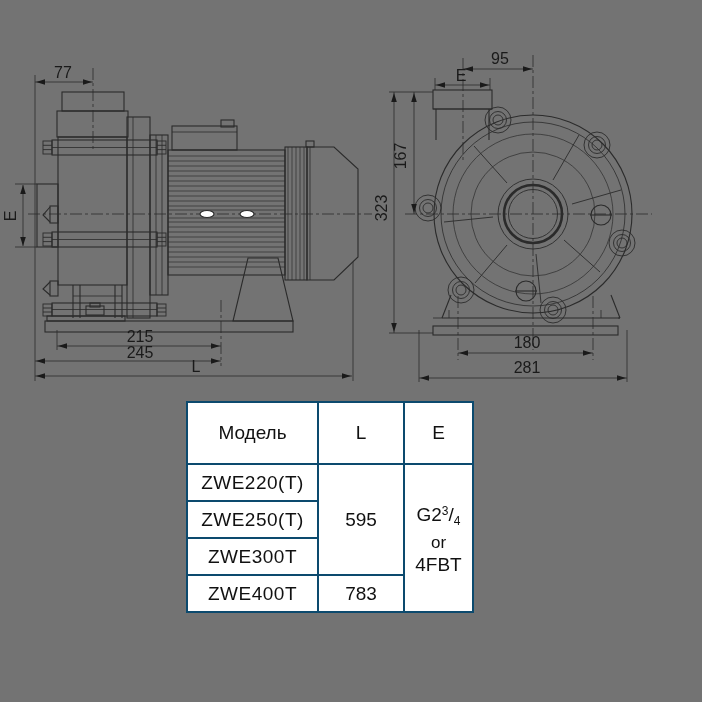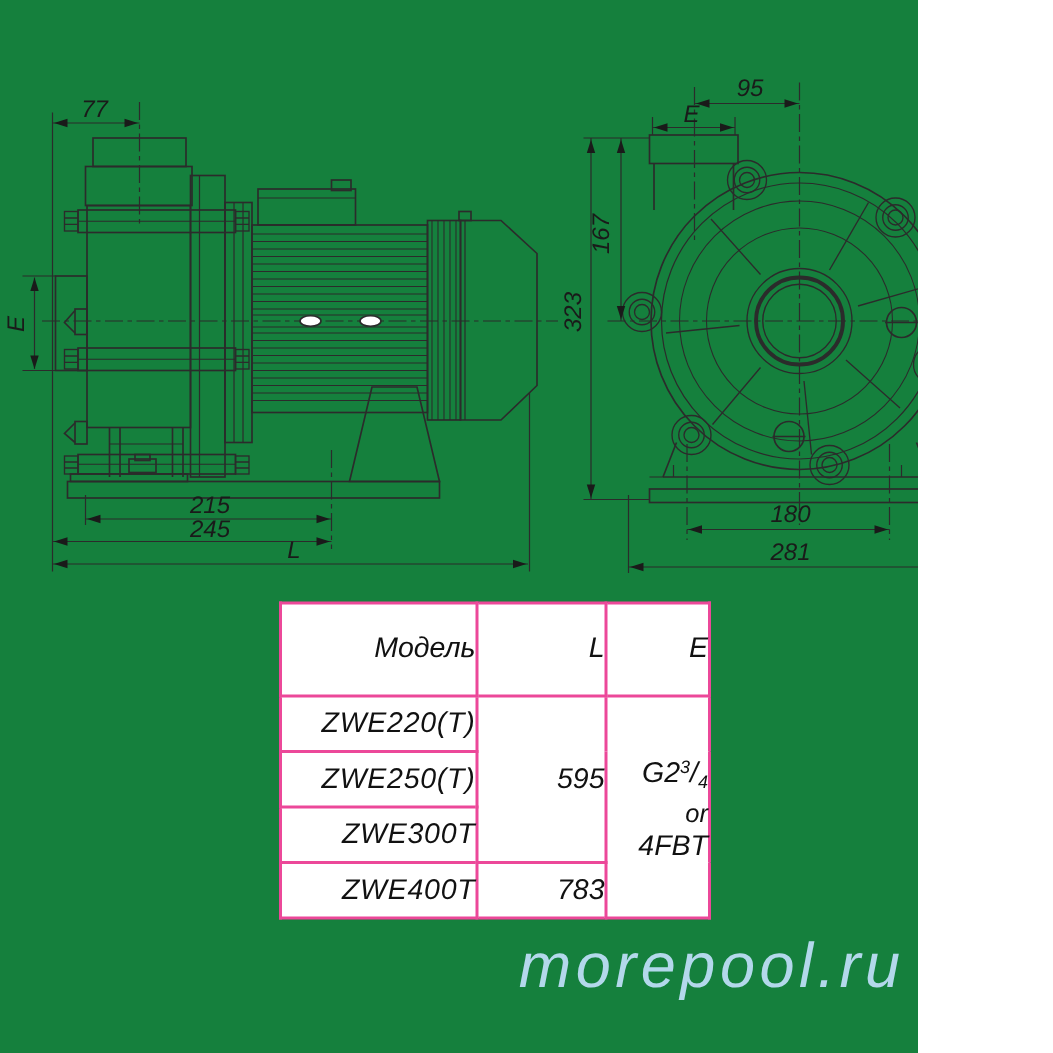--- a/index.html
+++ b/index.html
@@ -1,24 +1,24 @@
 <!DOCTYPE html>
 <html><head>
 <meta charset="utf-8">
 <style>
   html,body{margin:0;padding:0;background:#ffffff;}
-  .page{position:relative;width:612px;height:702px;background:#15803d;overflow:hidden;
-        font-family:"Liberation Sans", sans-serif;color:#1a1a1a;font-style:italic;}
+  .page{position:relative;width:702px;height:702px;background:#737373;overflow:hidden;
+        font-family:"Liberation Sans", sans-serif;color:#1a1a1a;}
   svg text{font-family:"Liberation Sans", sans-serif;fill:#1a1a1a;}
   .dimtxt{font-size:16px;}
   
   .dim-table{position:absolute;left:186px;top:401px;border-collapse:collapse;
              table-layout:fixed;font-size:19px;color:#111;}
-  .dim-table td,.dim-table th{border:2px solid #ec4899;font-weight:normal;
-             text-align:right;vertical-align:middle;padding:0;background:#fff;}
+  .dim-table td,.dim-table th{border:2px solid #0c4a6e;font-weight:normal;
+             text-align:center;vertical-align:middle;padding:0;background:#fff;}
   .col-model{width:129px;}
   .col-l{width:84px;}
   .col-e{width:67px;}
   .hdr-row{height:62px;}
   .data-row{height:37px;}
   .model-cell{text-align:left;padding-left:11px;letter-spacing:0.5px;}
   .e-cell{line-height:22px;font-size:19px;}
   .e-cell sup{font-size:12px;vertical-align:6px;}
   .e-cell sub{font-size:12px;vertical-align:-4px;}
   .e-or{font-size:17px;}
@@ -291,15 +291,14 @@
       <td class="model-cell">ZWE300T</td>
     </tr>
     <tr class="data-row">
       <td class="model-cell">ZWE400T</td>
       <td>783</td>
     </tr>
   </tbody>
     </table>
 
   
-  <div class="watermark">morepool.ru</div>
 
 </div>
 
 </body></html>

